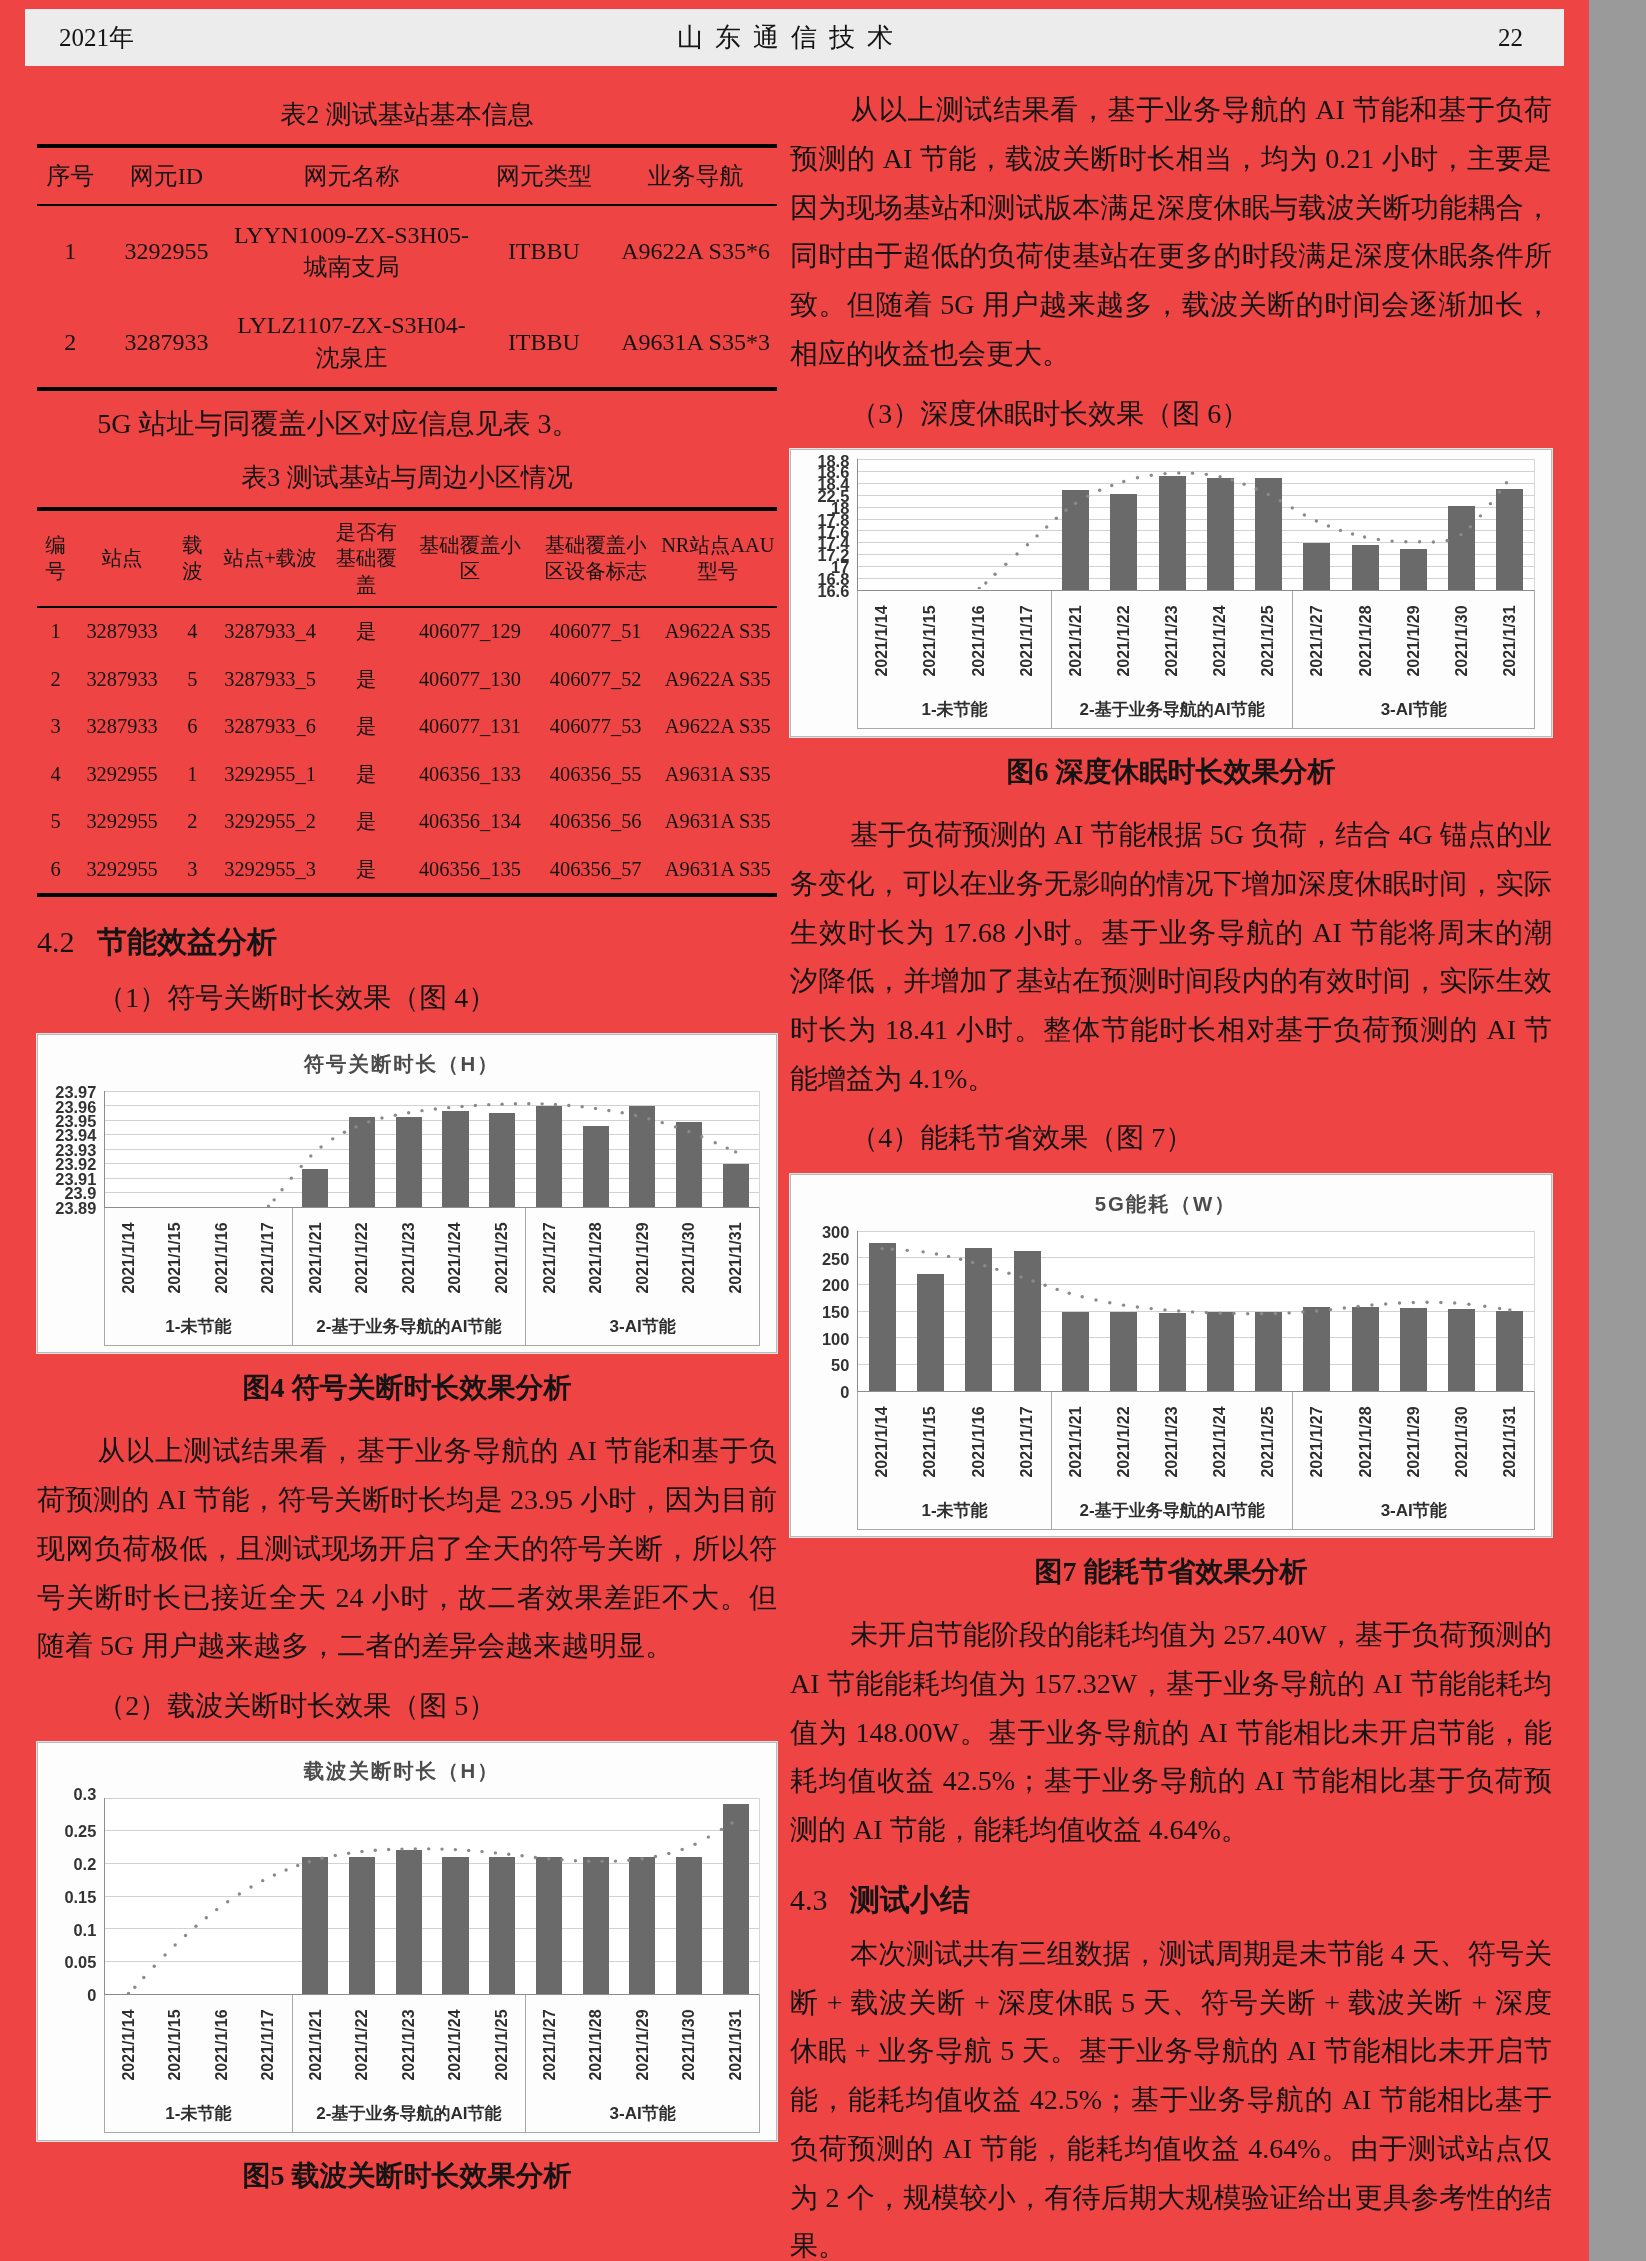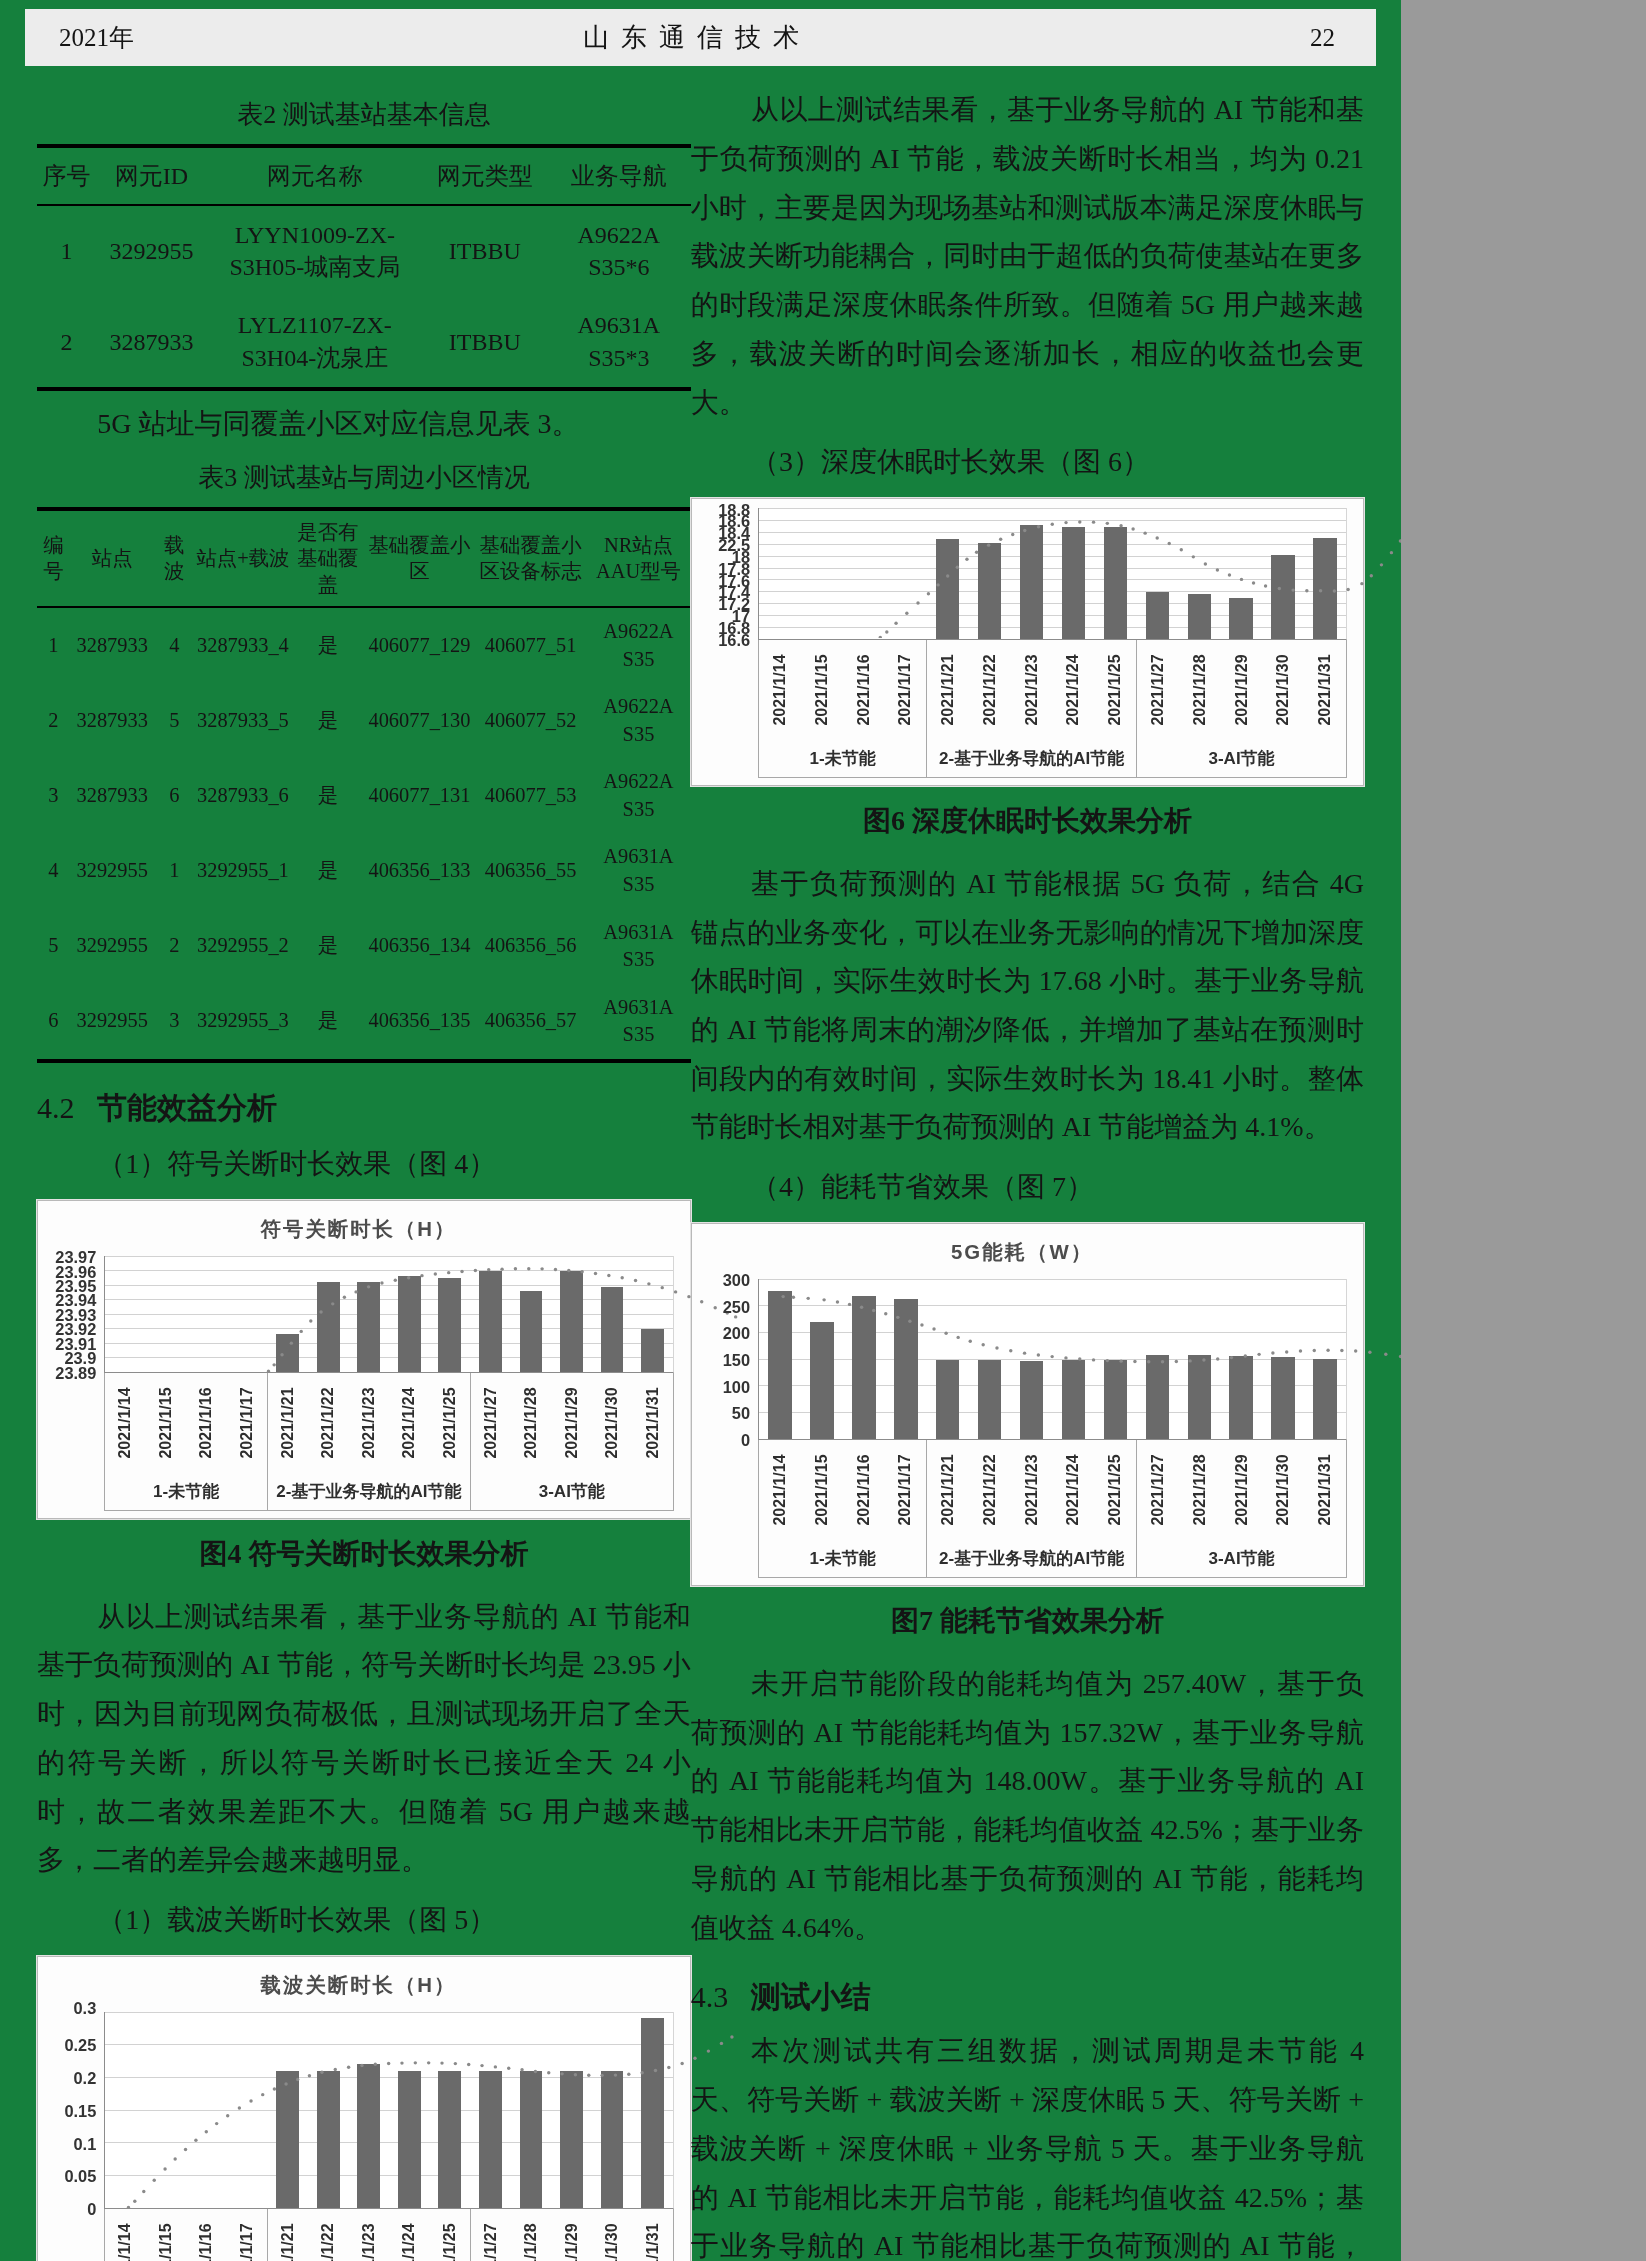--- a/index.html
+++ b/index.html
@@ -1,17 +1,17 @@
 <!DOCTYPE html>
 <html style="font-size:10.5px"><head>
 <meta charset="utf-8">
 <style>
   html,body{margin:0;padding:0;background:#9a9a9a;}
   .page{
-    width:1401px;height:2261px;background:#15803d;position:relative;
+    width:1589px;height:2261px;background:#ef4444;position:relative;
     font-family:"Liberation Serif","DejaVu Serif",serif;color:#141414;
     overflow:hidden;
   }
   
   .runhead{
     height:57px;margin:9.2px 25px 20px 25px;background:#ececec;
     display:flex;align-items:center;font-size:25px;
   }
   .runhead .year{padding-left:34px;width:276px;}
   .runhead .journal{flex:1;text-align:center;letter-spacing:12px;font-size:26px;}
@@ -341,21 +341,21 @@
                 </div>
               </div>
               <div class="gname">3-AI节能</div>
             </div>
           </div>
       </div>
       <div class="figcap">图4 符号关断时长效果分析</div>
 
       <p class="body">从以上测试结果看，基于业务导航的 AI 节能和基于负荷预测的 AI 节能，符号关断时长均是 23.95 小时，因为目前现网负荷极低，且测试现场开启了全天的符号关断，所以符号关断时长已接近全天 24 小时，故二者效果差距不大。但随着 5G 用户越来越多，二者的差异会越来越明显。</p>
 
-      <p class="item">（1）载波关断时长效果（图 5）</p>
+      <p class="item">（2）载波关断时长效果（图 5）</p>
 
       <div class="chart c1">
         <div class="chart-title">载波关断时长（H）</div>
         <div class="pw">
           <div class="ylabels">
               <span style="bottom: -10px;">0</span>
               <span style="bottom: 23px;">0.05</span>
               <span style="bottom: 55px;">0.1</span>
               <span style="bottom: 88px;">0.15</span>
               <span style="bottom: 121px;">0.2</span>

